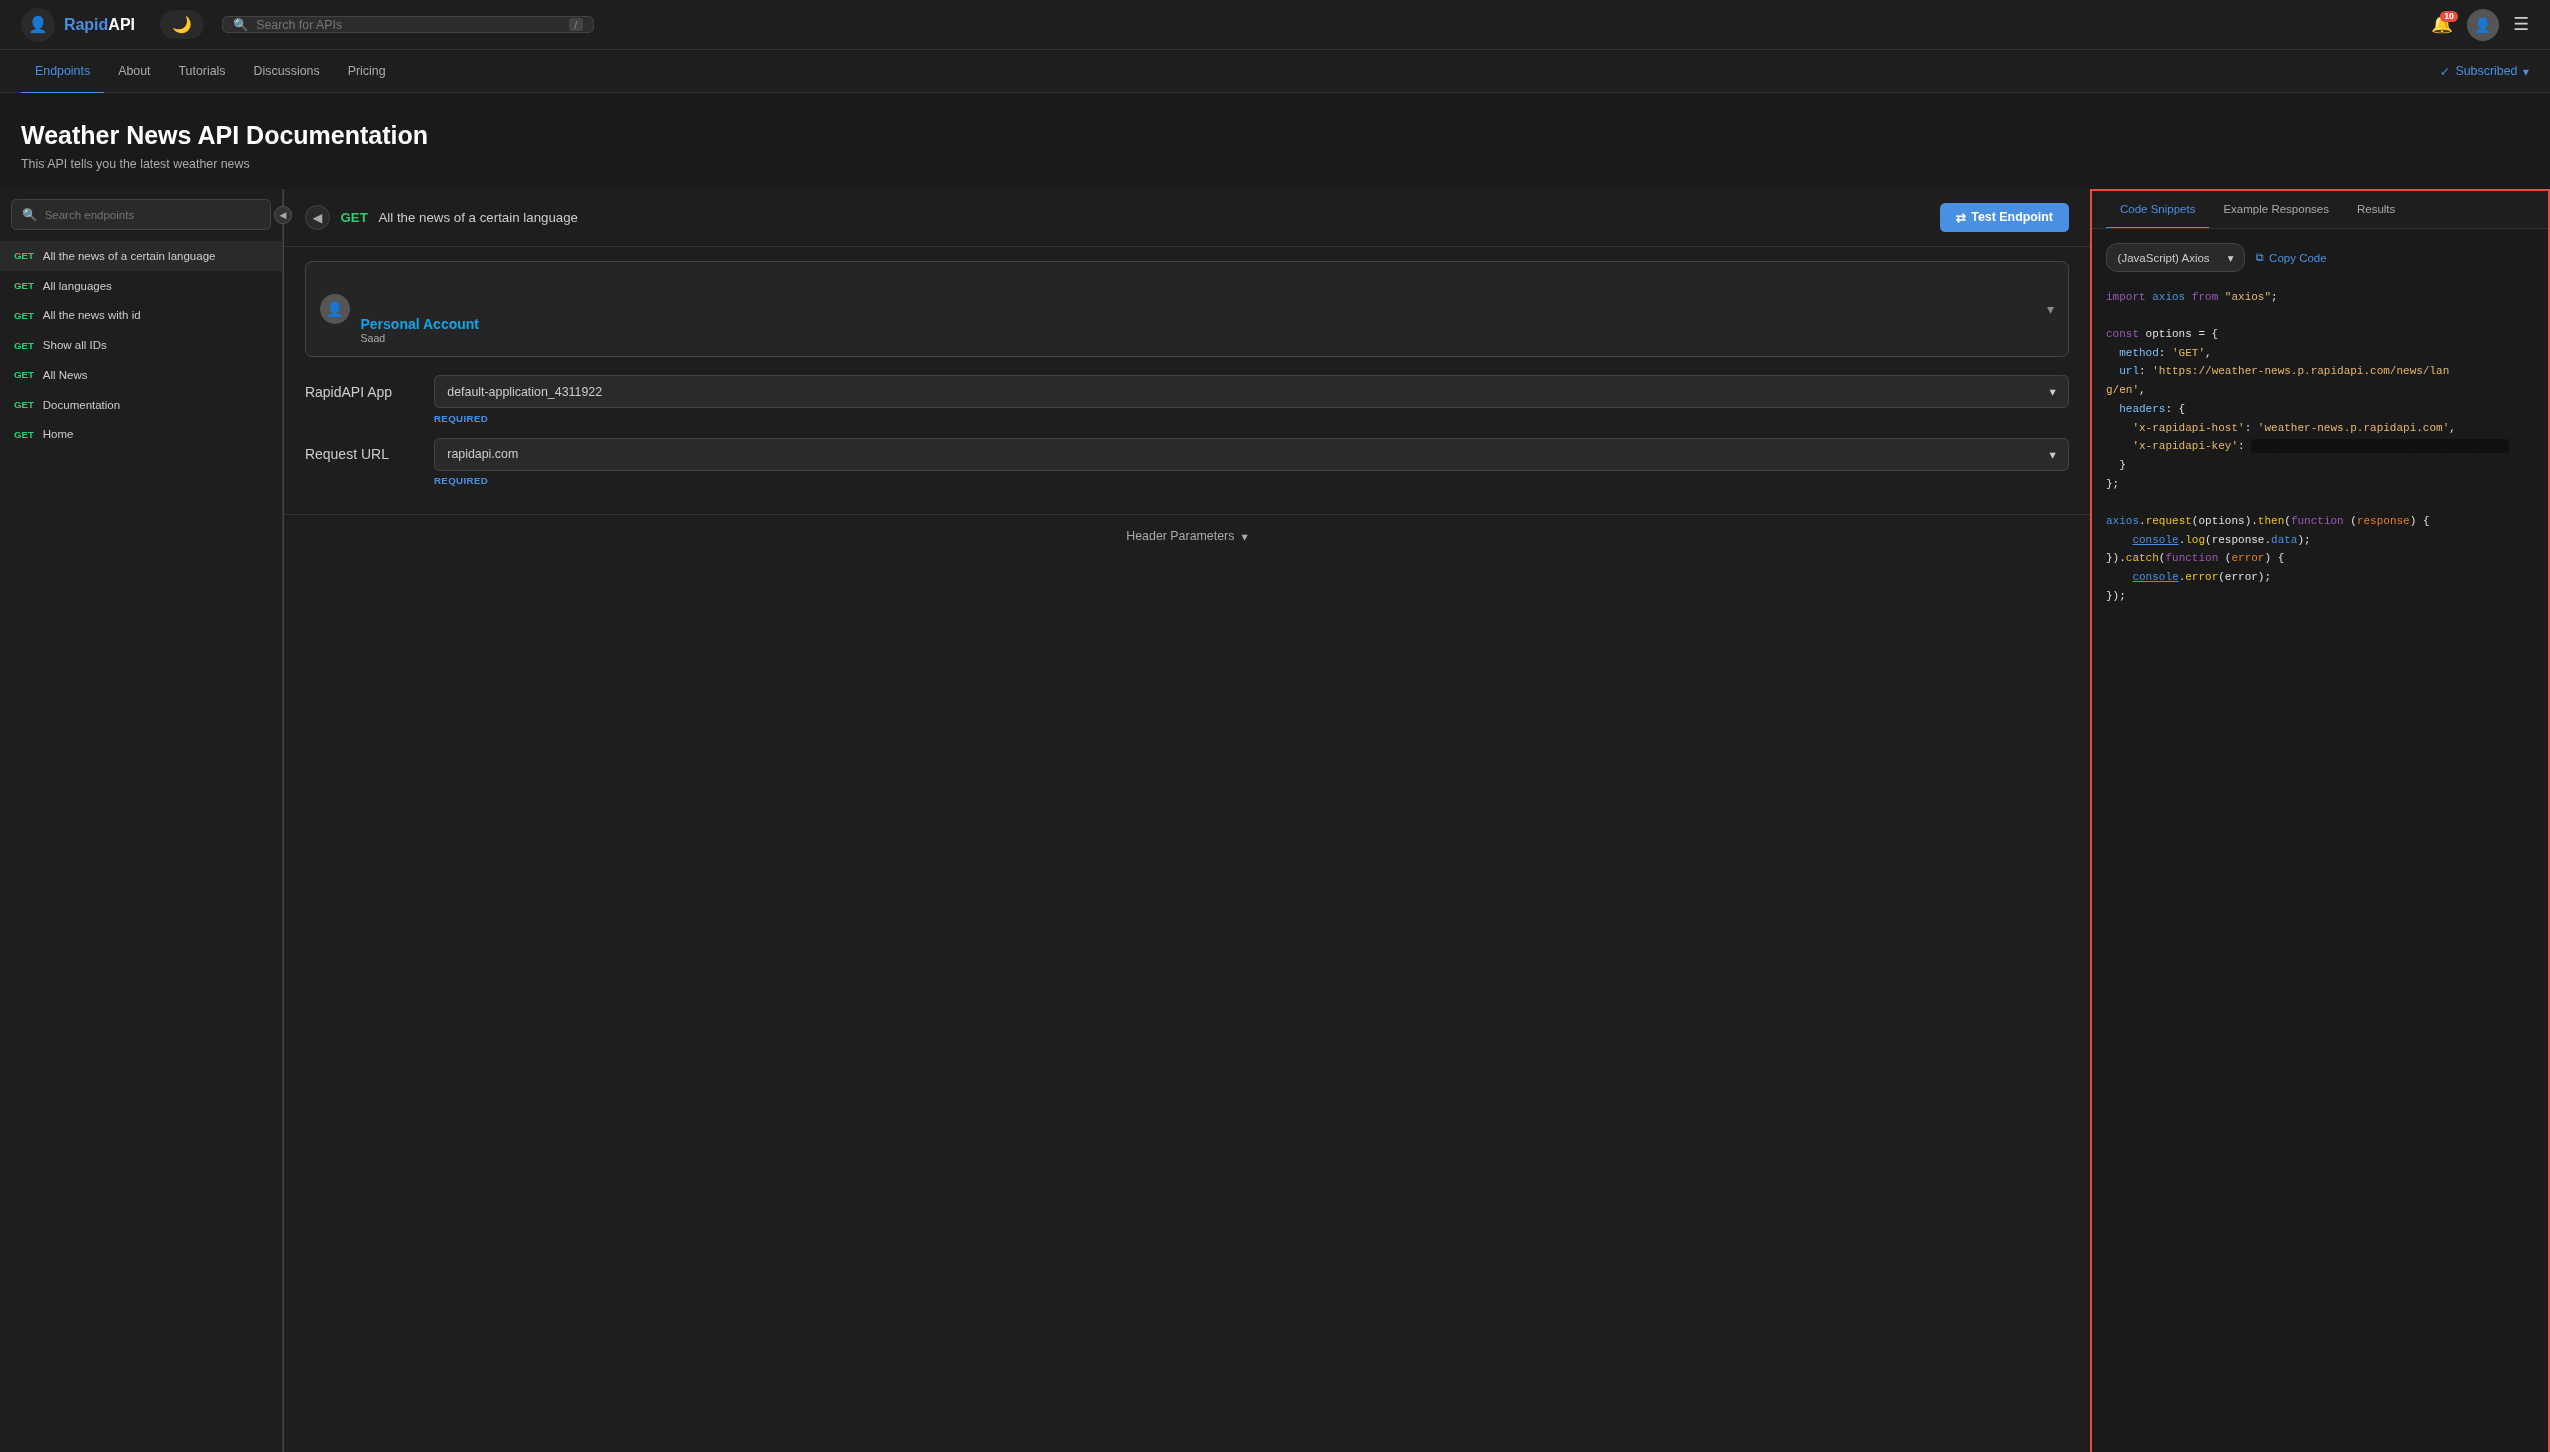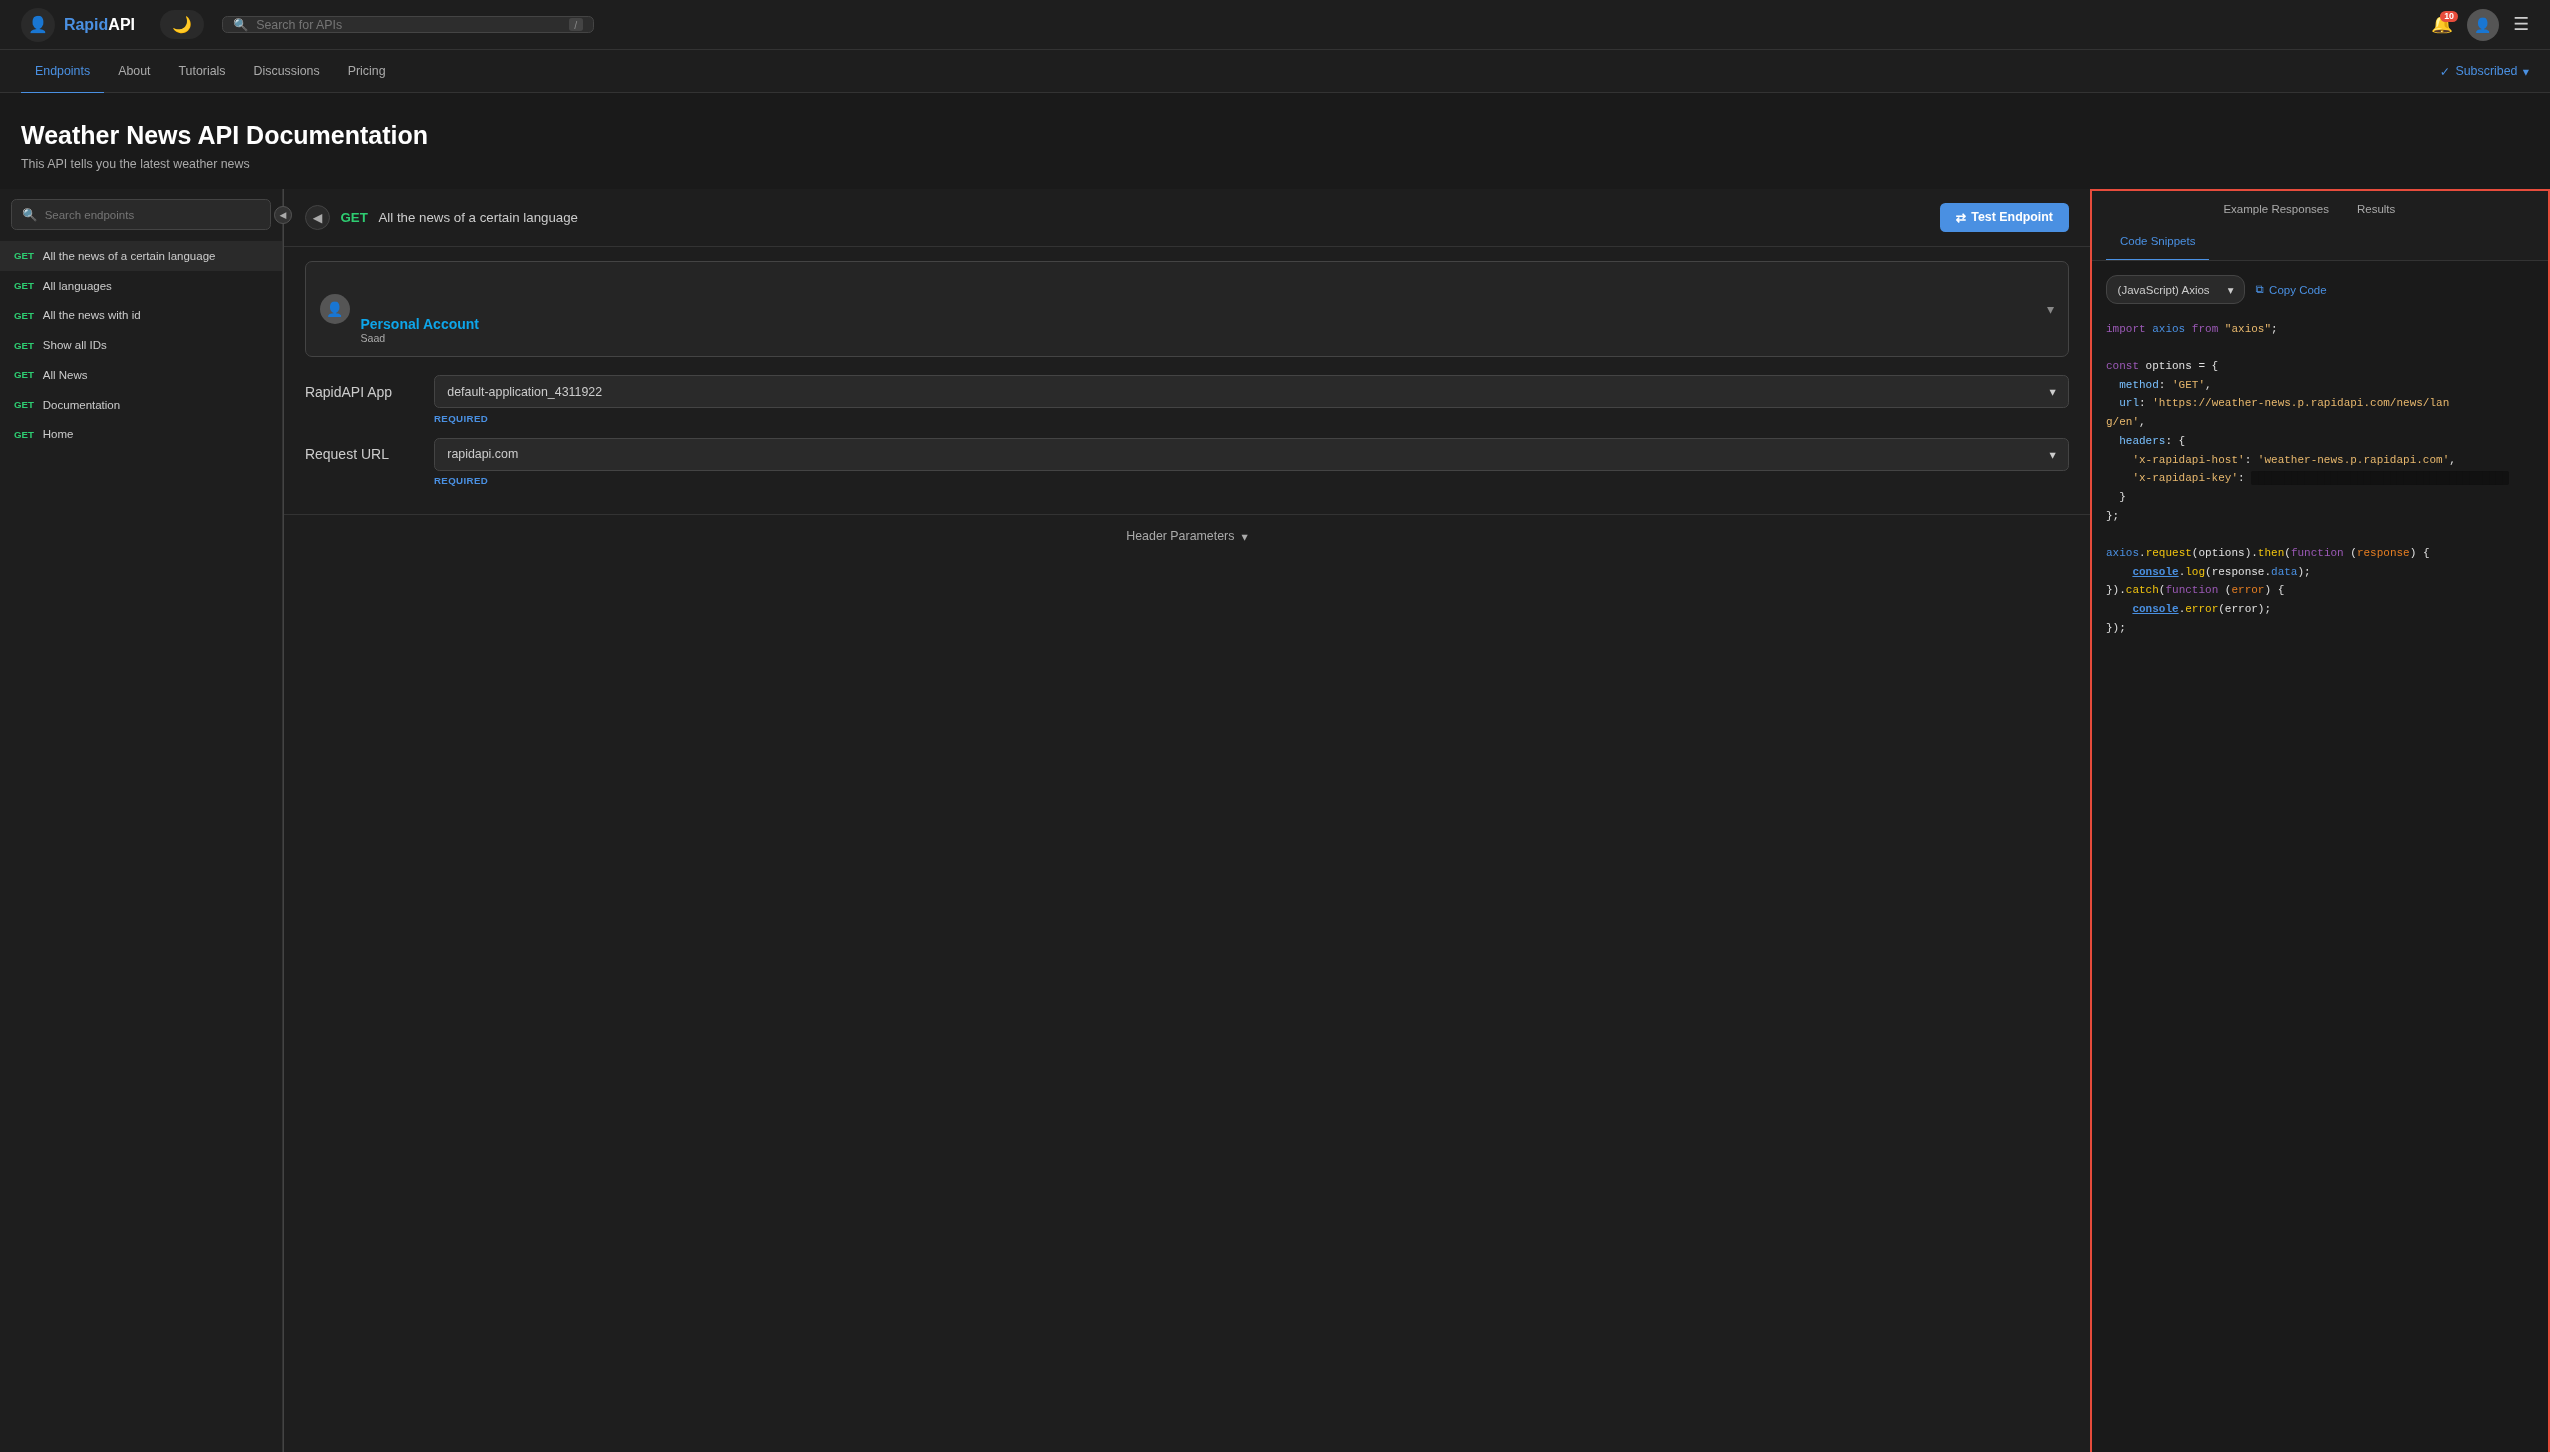--- a/index.html
+++ b/index.html
@@ -398,21 +398,20 @@
     .right-panel-tab {
       padding: 12.4px 14px;
       cursor: pointer;
       color: #aaa;
       font-size: 11.5px;
       border-bottom: 1.8px solid transparent;
     }
     .right-panel-tab.active {
       color: #4a90e2;
       border-bottom: 1.8px solid #4a90e2;
-      margin-top: 32px;
     }
 
     .code-toolbar {
       display: flex;
       align-items: center;
       padding: 14px 14px 8.9px;
       gap: 10.6px;
     }
     .lang-selector {
       background: #2a2a2a;
@@ -446,21 +445,21 @@
       flex: 1;
     }
     .code-line { white-space: pre; }
     .c-white { color: #e0e0e0; }
     .c-blue { color: #4a90e2; }
     .c-orange { color: #e67e22; }
     .c-yellow { color: #f1c40f; }
     .c-purple { color: #9b59b6; }
     .c-string { color: #e8b86d; }
     .c-key { color: #79c0ff; }
-    .c-underline { text-decoration: underline; font-weight: bold; }
+    .c-underline { text-decoration: underline; }
     .c-redacted {
       background: #111;
       color: #111;
       border-radius: 1.8px;
       padding: 0.9px 7px;
     }
 
     
     .panel-divider {
       width: 0.9px;

